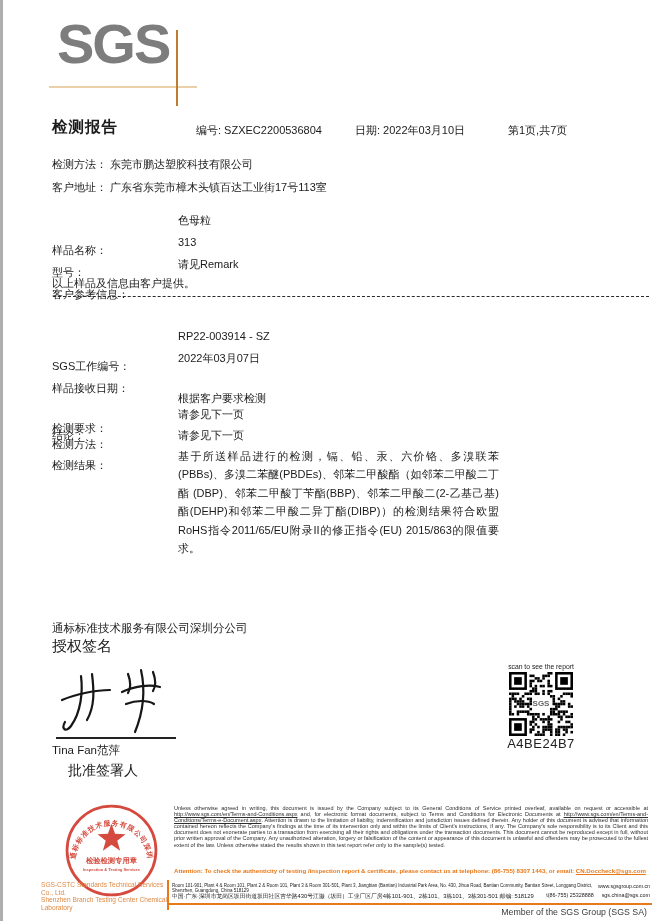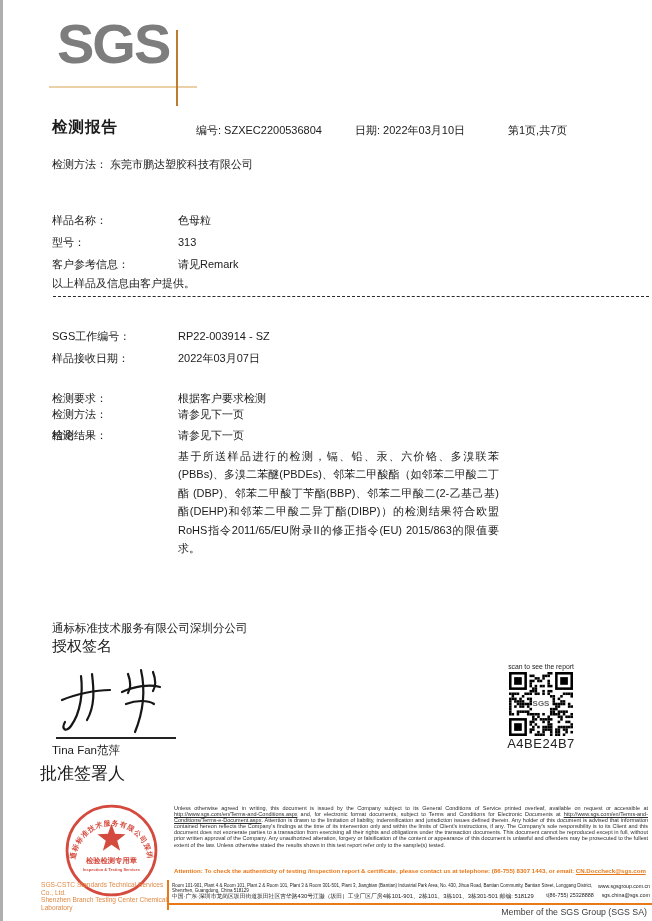--- a/index.html
+++ b/index.html
@@ -14,35 +14,35 @@
   .logo-vline{position:absolute;left:176px;top:30px;width:2px;height:76px;background:#bd7c2e;}
 
   
   .doc-title{position:absolute;left:52px;top:117px;font-size:15.5px;font-weight:bold;letter-spacing:1px;}
   .hmeta{position:absolute;top:123px;font-size:11px;}
   .h-no{left:196px;} .h-date{left:349px;margin-left:6px;} .h-page{left:508px;}
 
   
   .frow{position:absolute;left:52px;display:flex;font-size:11px;line-height:13px;}
   .frow .lbl{flex:none;}
-  .w1{width:58px;} .w2{width:126px;}
+  .w1{width:58px;} .w2{width:126px;margin-top:30px;}
   .note{position:absolute;left:52px;top:276px;font-size:11px;}
   .dashes{position:absolute;left:53px;top:296px;width:596px;border-top:1.6px dashed #2a2a2a;}
 
   .concl-lbl{position:absolute;left:52px;top:428px;font-size:11px;}
   .concl-text{position:absolute;left:178px;top:447px;width:321px;font-size:11px;
               line-height:18.4px;text-align:justify;}
 
   
   .sign-co{position:absolute;left:52px;top:621px;font-size:11.5px;}
   .sign-auth{position:absolute;left:52px;top:637px;font-size:15px;}
   .sig-svg{position:absolute;left:56px;top:664px;}
   .sig-line{position:absolute;left:56px;top:737px;width:120px;height:2px;background:#222;}
   .signer{position:absolute;left:52px;top:743px;font-size:11.5px;}
-  .signer-role{position:absolute;left:40px;top:762px;font-size:17px;}
+  .signer-role{position:absolute;left:68px;top:762px;font-size:14px;}
 
   
   .qr-wrap{position:absolute;left:496px;top:663px;width:90px;text-align:center;}
   .qr-cap{font-size:6.8px;color:#222;margin-bottom:2px;}
   .qr-box{width:64px;height:64px;margin:0 auto;background:#fff;}
   .qr-code-label{font-size:13px;color:#222;margin-top:0;letter-spacing:0.5px;}
 
   
   .stamp{position:absolute;left:63px;top:802px;width:97px;height:97px;opacity:0.92;}
 
@@ -79,20 +79,24 @@
   <div class="logo-vline"></div>
 
   <div class="doc-title">检测报告</div>
   <div class="hmeta h-no">编号: SZXEC2200536804</div>
   <div class="hmeta h-date">日期: 2022年03月10日</div>
   <div class="hmeta h-page">第1页,共7页</div>
 
   <div class="frow" style="top:158px">
     <span class="lbl w1">检测方法：</span>
     <span class="val">东莞市鹏达塑胶科技有限公司</span>
+  </div>
+  <div class="frow" style="top:181px">
+    <span class="lbl w1">客户地址：</span>
+    <span class="val">广东省东莞市樟木头镇百达工业街17号113室</span>
   </div>
 
   <div class="frow" style="top:214px">
     <span class="lbl w2">样品名称：</span>
     <span class="val">色母粒</span>
   </div>
   <div class="frow" style="top:236px">
     <span class="lbl w2">型号：</span>
     <span class="val">313</span>
   </div>

